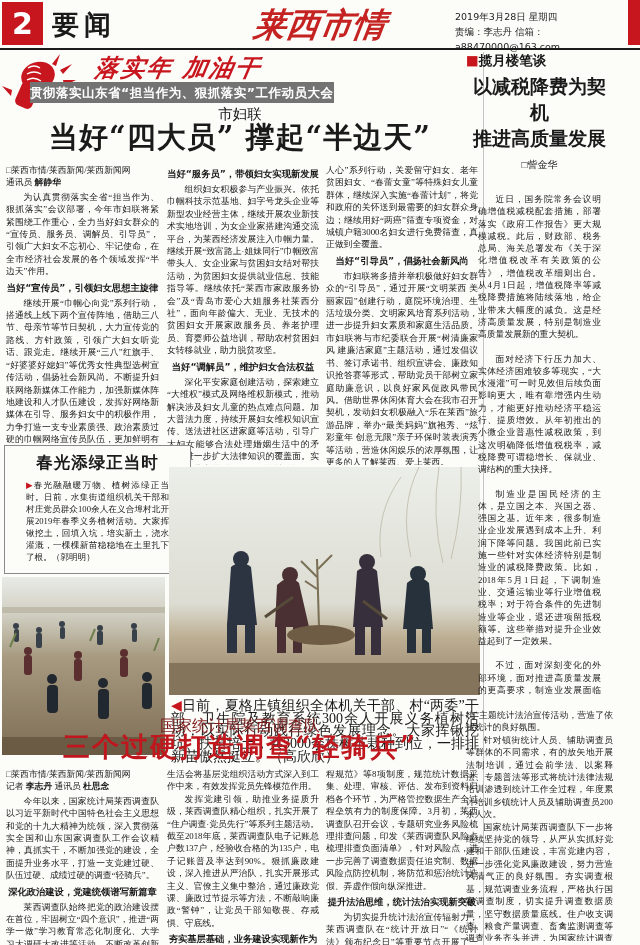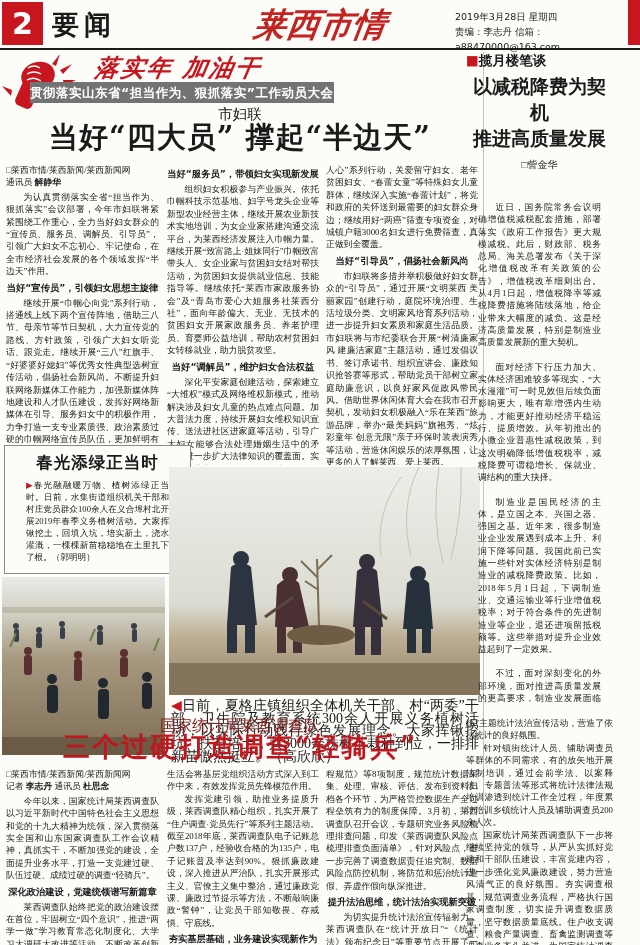--- a/index.html
+++ b/index.html
@@ -51,21 +51,21 @@
                 font:bold 27px "DejaVu Serif",serif;letter-spacing:2px;}
   .b1{left:6px;top:768px;width:153px;height:177px;}
   .b2{left:167px;top:768px;width:152px;height:177px;}
   .b3{left:326px;top:768px;width:152px;height:177px;}
   
   .divider{position:absolute;left:483px;top:52px;width:1px;height:893px;background:#c4c4c4;}
   .sidebar{position:absolute;left:466px;top:52px;width:147px;}
   .essay-label{font:bold 13.5px "DejaVu Sans",sans-serif;}
   .essay-label .sq{color:#c8161e;}
   .essay-h{margin-top:3px;text-align:center;font:bold 19px/26px "DejaVu Serif",serif;}
-  .essay-author{text-align:center;font-size:10px;margin:7px 0 17px;}
+  .essay-author{text-align:center;font-size:10px;margin:7px 0 9px;}
   .essay p{margin:12px;font-size:8.8px;line-height:12.3px;text-indent:2em;text-align:justify;}
   .essay{height:515px;overflow:hidden;}
   .cont{margin-top:13px;height:232px;overflow:hidden;}
   .cont p{margin:0;font-size:8.8px;line-height:12.4px;text-indent:2em;text-align:justify;}
   .cont p.noind{text-indent:0;}
 </style>
 </head>
 <body>
 
 <div class="page">

